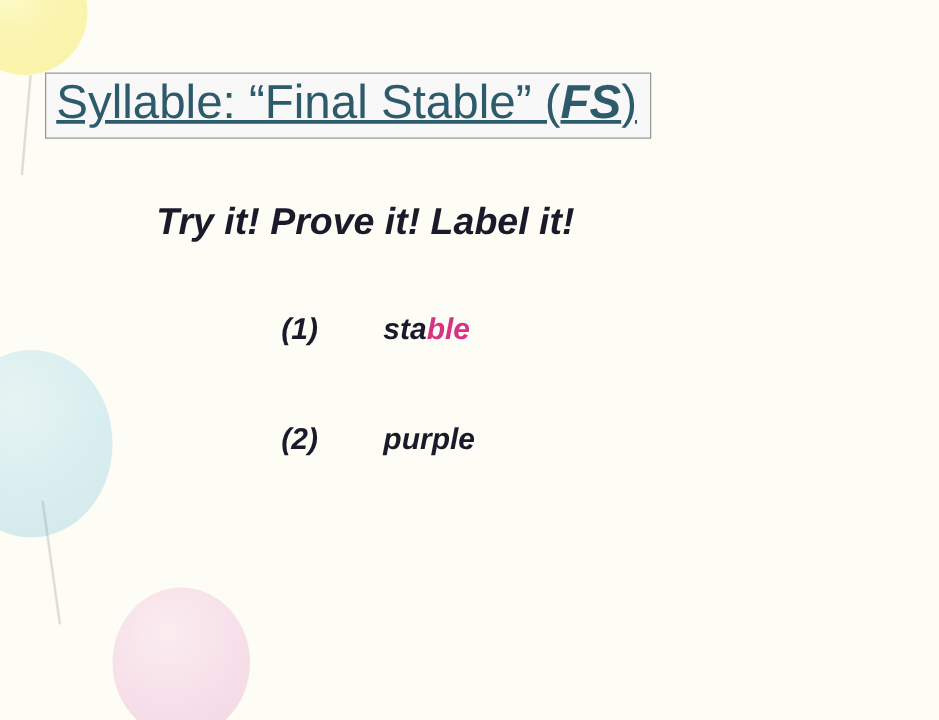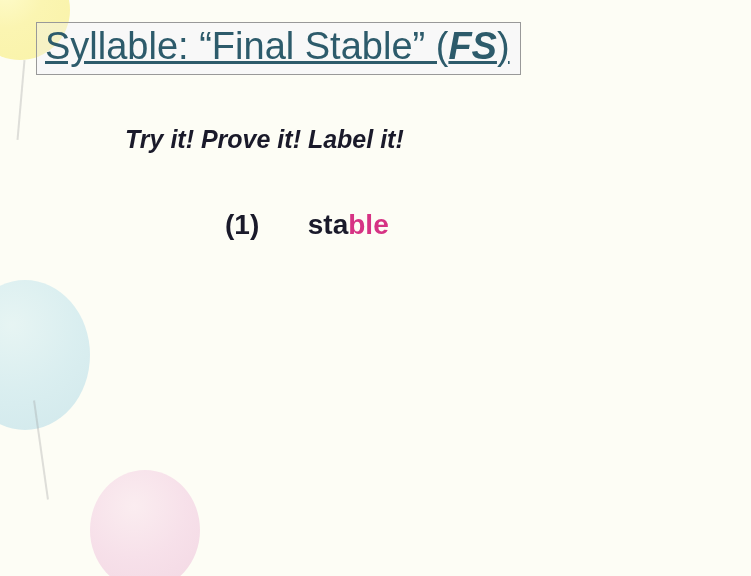--- a/index.html
+++ b/index.html
@@ -62,55 +62,57 @@
     .string-2 {
       top: 400px;
       left: 40px;
       height: 100px;
       transform: rotate(-8deg);
     }
     .content {
       position: relative;
       z-index: 10;
       padding: 22px 30px;
+      margin-top: 36px;
     }
     .title-box {
       display: inline-block;
       border: 1px solid #999;
       background: rgba(240,240,255,0.3);
       padding: 2px 10px 6px 8px;
       margin-left: 6px;
     }
     .title {
       font-size: 38px;
       color: #2d5b6b;
       text-decoration: underline;
       font-weight: normal;
     }
     .title .fs-bold {
       font-weight: bold;
       font-style: italic;
     }
     .subtitle {
-      font-size: 25px;
+      font-size: 30px;
       font-style: italic;
       font-weight: bold;
       color: #1a1a2a;
       margin-top: 50px;
       margin-left: 95px;
     }
     .items {
       margin-top: 55px;
       margin-left: 195px;
     }
     .item {
-      font-size: 28px;
+      font-size: 24px;
       font-weight: bold;
       color: #1a1a2a;
       margin-bottom: 60px;
+      font-style: italic;
     }
     .item .num {
       display: inline-block;
       width: 75px;
     }
     .highlight {
       color: #d63384;
     }
   </style>
 </head>
@@ -129,14 +131,18 @@
     </span>
   </div>
 
   <div class="subtitle">Try it!  Prove it! Label it!</div>
 
   <div class="items">
     <div class="item">
       <span class="num">(1)</span>
       <span>sta</span><span class="highlight">ble</span><span></span>
     </div>
+    <div class="item">
+      <span class="num">(2)</span>
+      <span>purple</span><span class="highlight"></span><span></span>
+    </div>
   </div>
 </div>
 
 </body></html>

